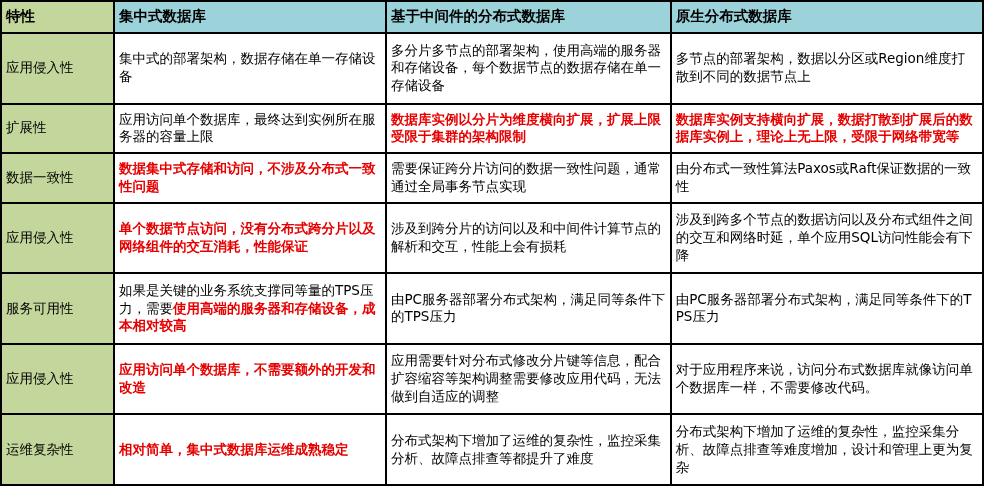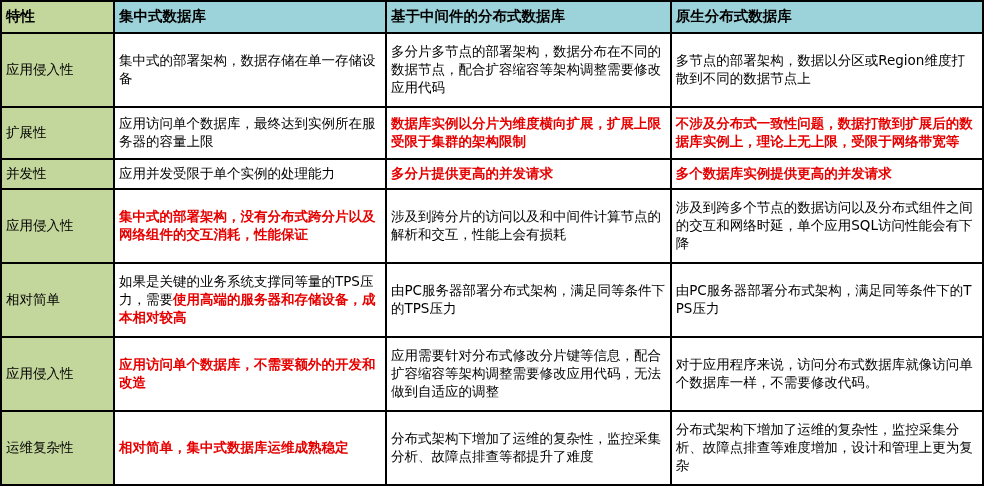--- a/index.html
+++ b/index.html
@@ -64,43 +64,43 @@
       <th class="feature-col">特性</th>
       <th class="db-col">集中式数据库</th>
       <th class="db-col">基于中间件的分布式数据库</th>
       <th class="db-col">原生分布式数据库</th>
     </tr>
   </thead>
   <tbody id="table-body">
       <tr>
         <th class="feature-col">应用侵入性</th>
         <td><span>集中式的部署架构，数据存储在单一存储设备</span></td>
-        <td><span>多分片多节点的部署架构，数据分布在不同的数据节点，配合扩容缩容等架构调整需要修改应用代码</span></td>
+        <td><span>多分片多节点的部署架构，使用高端的服务器和存储设备，每个数据节点的数据存储在单一存储设备</span></td>
         <td><span>多节点的部署架构，数据以分区或Region维度打散到不同的数据节点上</span></td>
       </tr>
       <tr>
         <th class="feature-col">扩展性</th>
         <td><span>应用访问单个数据库，最终达到实例所在服务器的容量上限</span></td>
         <td><span class="red">数据库实例以分片为维度横向扩展，扩展上限受限于集群的架构限制</span></td>
-        <td><span class="red">不涉及分布式一致性问题，数据打散到扩展后的数据库实例上，理论上无上限，受限于网络带宽等</span></td>
+        <td><span class="red">数据库实例支持横向扩展，数据打散到扩展后的数据库实例上，理论上无上限，受限于网络带宽等</span></td>
       </tr>
       <tr>
-        <th class="feature-col">并发性</th>
-        <td><span>应用并发受限于单个实例的处理能力</span></td>
-        <td><span class="red">多分片提供更高的并发请求</span></td>
-        <td><span class="red">多个数据库实例提供更高的并发请求</span></td>
+        <th class="feature-col">数据一致性</th>
+        <td><span class="red">数据集中式存储和访问，不涉及分布式一致性问题</span></td>
+        <td><span>需要保证跨分片访问的数据一致性问题，通常通过全局事务节点实现</span></td>
+        <td><span>由分布式一致性算法Paxos或Raft保证数据的一致性</span></td>
       </tr>
       <tr>
         <th class="feature-col">应用侵入性</th>
-        <td><span class="red">集中式的部署架构，没有分布式跨分片以及网络组件的交互消耗，性能保证</span></td>
+        <td><span class="red">单个数据节点访问，没有分布式跨分片以及网络组件的交互消耗，性能保证</span></td>
         <td><span>涉及到跨分片的访问以及和中间件计算节点的解析和交互，性能上会有损耗</span></td>
         <td><span>涉及到跨多个节点的数据访问以及分布式组件之间的交互和网络时延，单个应用SQL访问性能会有下降</span></td>
       </tr>
       <tr>
-        <th class="feature-col">相对简单</th>
+        <th class="feature-col">服务可用性</th>
         <td><span>如果是关键的业务系统支撑同等量的TPS压力，需要</span><span class="red">使用高端的服务器和存储设备，成本相对较高</span></td>
         <td><span>由PC服务器部署分布式架构，满足同等条件下的TPS压力</span></td>
         <td><span>由PC服务器部署分布式架构，满足同等条件下的TPS压力</span></td>
       </tr>
       <tr>
         <th class="feature-col">应用侵入性</th>
         <td><span class="red">应用访问单个数据库，不需要额外的开发和改造</span></td>
         <td><span>应用需要针对分布式修改分片键等信息，配合扩容缩容等架构调整需要修改应用代码，无法做到自适应的调整</span></td>
         <td><span>对于应用程序来说，访问分布式数据库就像访问单个数据库一样，不需要修改代码。</span></td>
       </tr>

